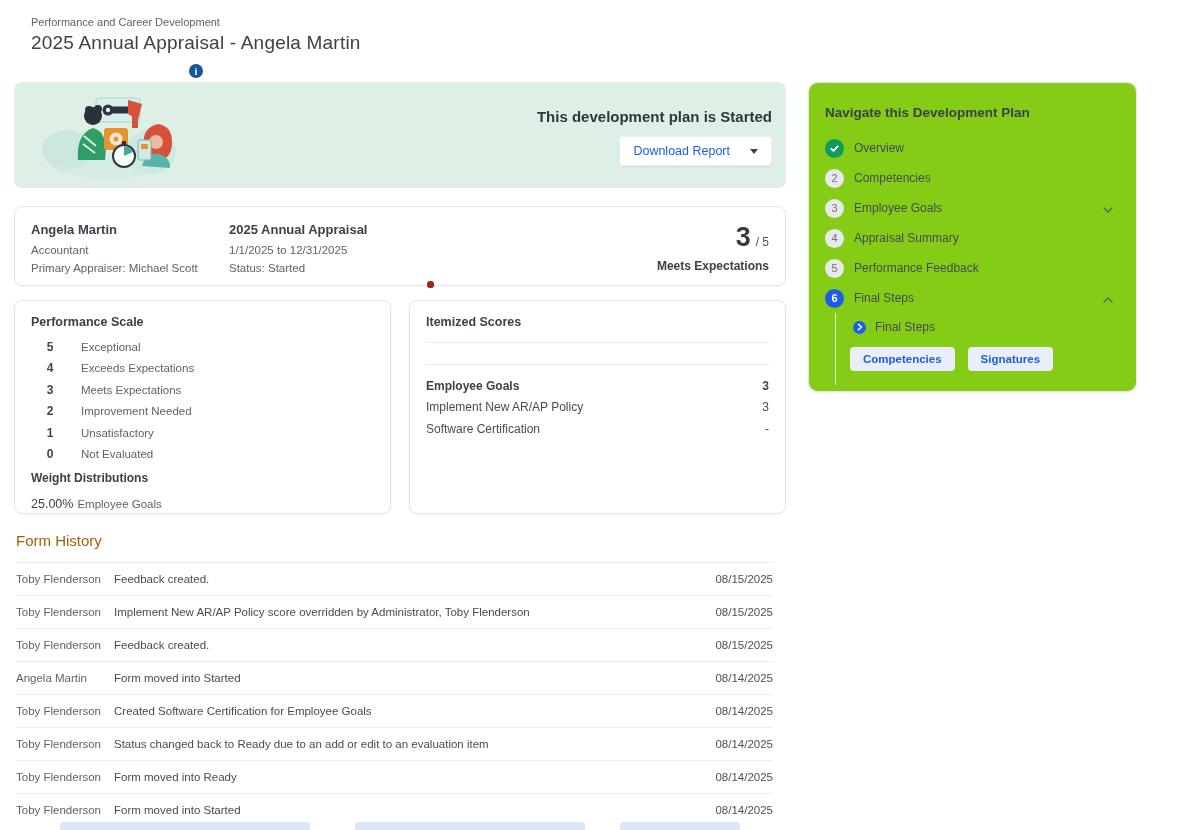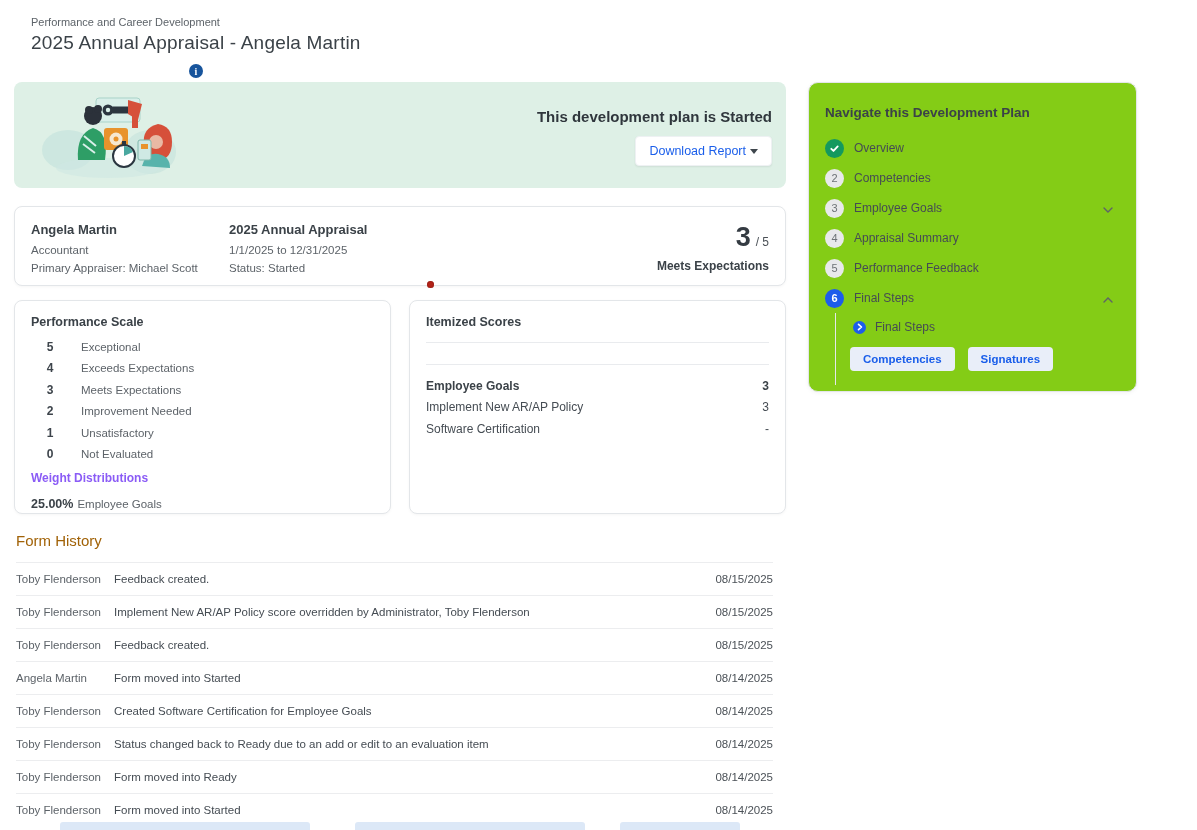--- a/index.html
+++ b/index.html
@@ -15,21 +15,21 @@
     font-size:10px; font-weight:bold; display:flex; align-items:center; justify-content:center;
     font-family:"Liberation Serif", serif; cursor:pointer; }
 
   
   .main { position:absolute; left:14px; top:82px; width:772px; }
 
   .banner { height:106px; background:#def0e6; border-radius:8px; position:relative; margin-bottom:18px; }
   .banner-illo { position:absolute; left:24px; top:8px; }
   .banner-right { position:absolute; right:14px; top:26px; text-align:right; }
   .banner-status { font-size:15px; font-weight:bold; color:#2f363c; }
-  .download-btn { margin-top:11px; display:inline-flex; align-items:center; gap:4px; background:#fff;
+  .download-btn { margin-top:11px; display:inline-flex; align-items:center; gap:20px; background:#fff;
     color:#1a5eea; font-size:12.5px; padding:7px 13px; border-radius:4px; border:1px solid #eef1f3;
     box-shadow:0 1px 2px rgba(0,0,0,.07); cursor:pointer; }
   .caret-down { width:0; height:0; border-left:4px solid transparent; border-right:4px solid transparent;
     border-top:5px solid #3f464d; }
 
   .card-border { background:#fff; border:1px solid #e3e6e9; border-radius:8px; box-shadow:0 1px 3px rgba(0,0,0,.04); }
 
   .info-card { height:80px; display:flex; padding:15px 16px; margin-bottom:14px; }
   .col-emp { width:198px; }
   .col-form { flex:1; }
@@ -42,23 +42,23 @@
   .score-label { font-size:12px; font-weight:bold; color:#3b4248; margin-top:6px; }
 
   .cards-row { display:flex; gap:18px; }
   .half-card { width:449px; height:214px; padding:14px 16px; overflow:hidden; }
   .card-title { font-size:12.5px; font-weight:bold; color:#3b4248; }
 
   .scale-list { margin-top:7px; }
   .scale-row { display:flex; align-items:center; height:21.5px; font-size:11.5px; }
   .scale-num { width:38px; text-align:center; font-weight:bold; font-size:12px; color:#3d444b; }
   .scale-label { color:#5d6369; margin-left:12px; }
-  .weight-title { font-size:12px; font-weight:bold; color:#8b5cf6; margin-top:6px; }
+  .weight-title { font-size:12px; font-weight:bold; color:#404040; margin-top:6px; }
   .weight-row { margin-top:12px; font-size:11.5px; color:#5d6369; }
-  .weight-pct { font-size:12.5px; font-weight:bold; color:#3b4248; margin-right:4px; }
+  .weight-pct { font-size:12.5px; font-weight:normal; color:#3b4248; margin-right:4px; }
 
   .divider { border-top:1px solid #e9ebee; }
   .item-divider-1 { margin-top:13px; }
   .item-divider-2 { margin-top:21px; margin-bottom:10px; }
   .item-row { display:flex; justify-content:space-between; align-items:center; height:21.5px; font-size:12px; color:#454c53; }
   .item-row.bold .item-label, .item-row.bold .item-score { font-weight:bold; color:#3b4248; }
   .item-score { color:#454c53; }
 
   
   .form-history { position:absolute; left:16px; top:532px; width:757px; }

